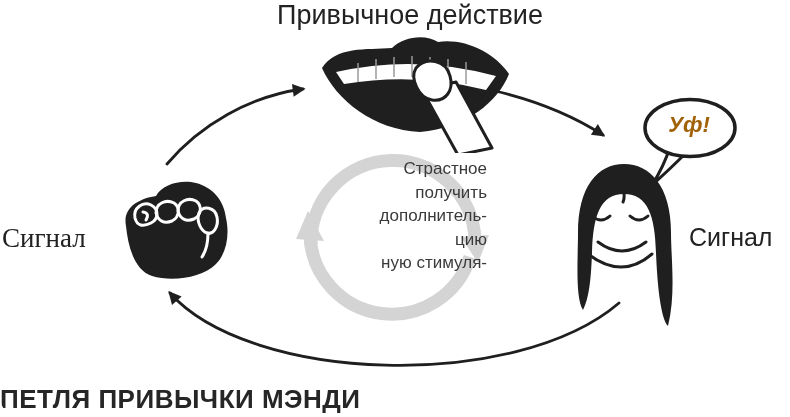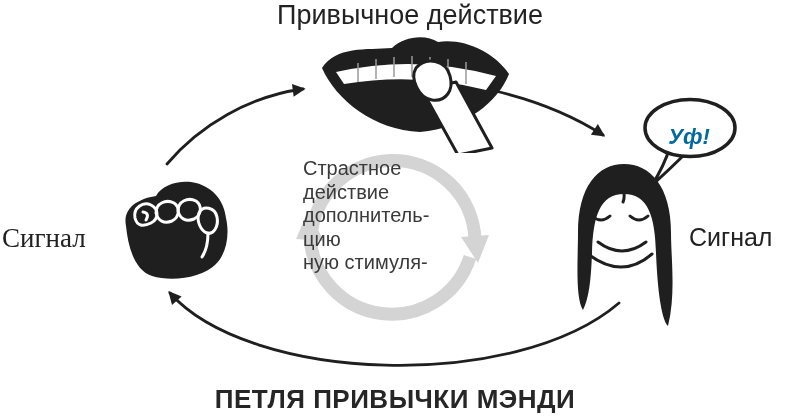--- a/index.html
+++ b/index.html
@@ -6,50 +6,50 @@
   .canvas{
     position:relative;width:790px;height:417px;background:#ffffff;overflow:hidden;
     font-family:"Liberation Sans","DejaVu Sans",sans-serif;color:#1f1f1f;border-radius:20px;
   }
   .abs{position:absolute;}
   .label{font-size:27px;color:#222;white-space:nowrap;}
   .top-label{left:260px;top:0;width:300px;text-align:center;}
   .signal-label{left:2px;top:223px;font-family:Liberation Serif, serif;}
   .reward-label{left:689px;top:223px;font-size:25px;}
   .caption{
-    left:0;top:384px;width:790px;text-align:center;
+    left:0;top:384px;width:790px;
     font-size:26px;font-weight:bold;letter-spacing:.5px;color:#262626;
   }
   .center-text{
-    left:303px;top:157px;width:184px;text-align:left;
-    font-size:20px;line-height:23.5px;color:#3a3a3a;
+    left:303px;top:157px;width:184px;text-align:right;
+    font-size:17px;line-height:23.5px;color:#3a3a3a;
   }
   .bubble-text{
-    left:652px;top:124px;width:74px;text-align:center;
-    font-size:22px;font-weight:bold;font-style:italic;color:#0369a1;
+    left:652px;top:112px;width:74px;text-align:center;
+    font-size:22px;font-weight:bold;font-style:italic;color:#a16207;
   }
   svg{display:block;}
 </style>
 </head>
 <body>
 
 <div class="canvas">
 
   <div class="abs label top-label">Привычное действие</div>
 
   <svg class="abs" style="left:288px;top:133px" width="212" height="192" viewBox="0 0 212 192" aria-hidden="true">
     <path d="M23,112 A82,82 0 0 1 187,107" fill="none" stroke="#d4d4d4" stroke-width="13"></path>
     <polygon points="173,104 201,102 190,130" fill="#d4d4d4"></polygon>
     <path d="M182,124 A82,82 0 0 1 22,104" fill="none" stroke="#d4d4d4" stroke-width="13"></path>
     <polygon points="8,106 36,108 20,78" fill="#d4d4d4"></polygon>
   </svg>
 
   <div class="abs center-text">
     <span style="display:block">Страстное</span>
-    <span style="display:block">действие</span>
+    <span style="display:block">получить</span>
     <span style="display:block">дополнитель-</span>
     <span style="display:block">цию</span>
     <span style="display:block">ную стимуля-</span>
   </div>
 
   <svg class="abs" style="left:318px;top:26px" width="195" height="127" viewBox="0 0 195 127" aria-hidden="true">
     <path d="M4,42 C18,20 48,24 74,22 C86,10 108,8 120,16 C146,12 176,26 191,48
              C180,76 148,102 102,106 C56,104 18,74 4,42 Z" fill="#1f1f1f"></path>
     <path d="M18,46 Q98,28 178,50 L168,64 Q98,46 26,58 Z" fill="#ffffff"></path>
     <g stroke="#9a9a9a" stroke-width="1.5">

